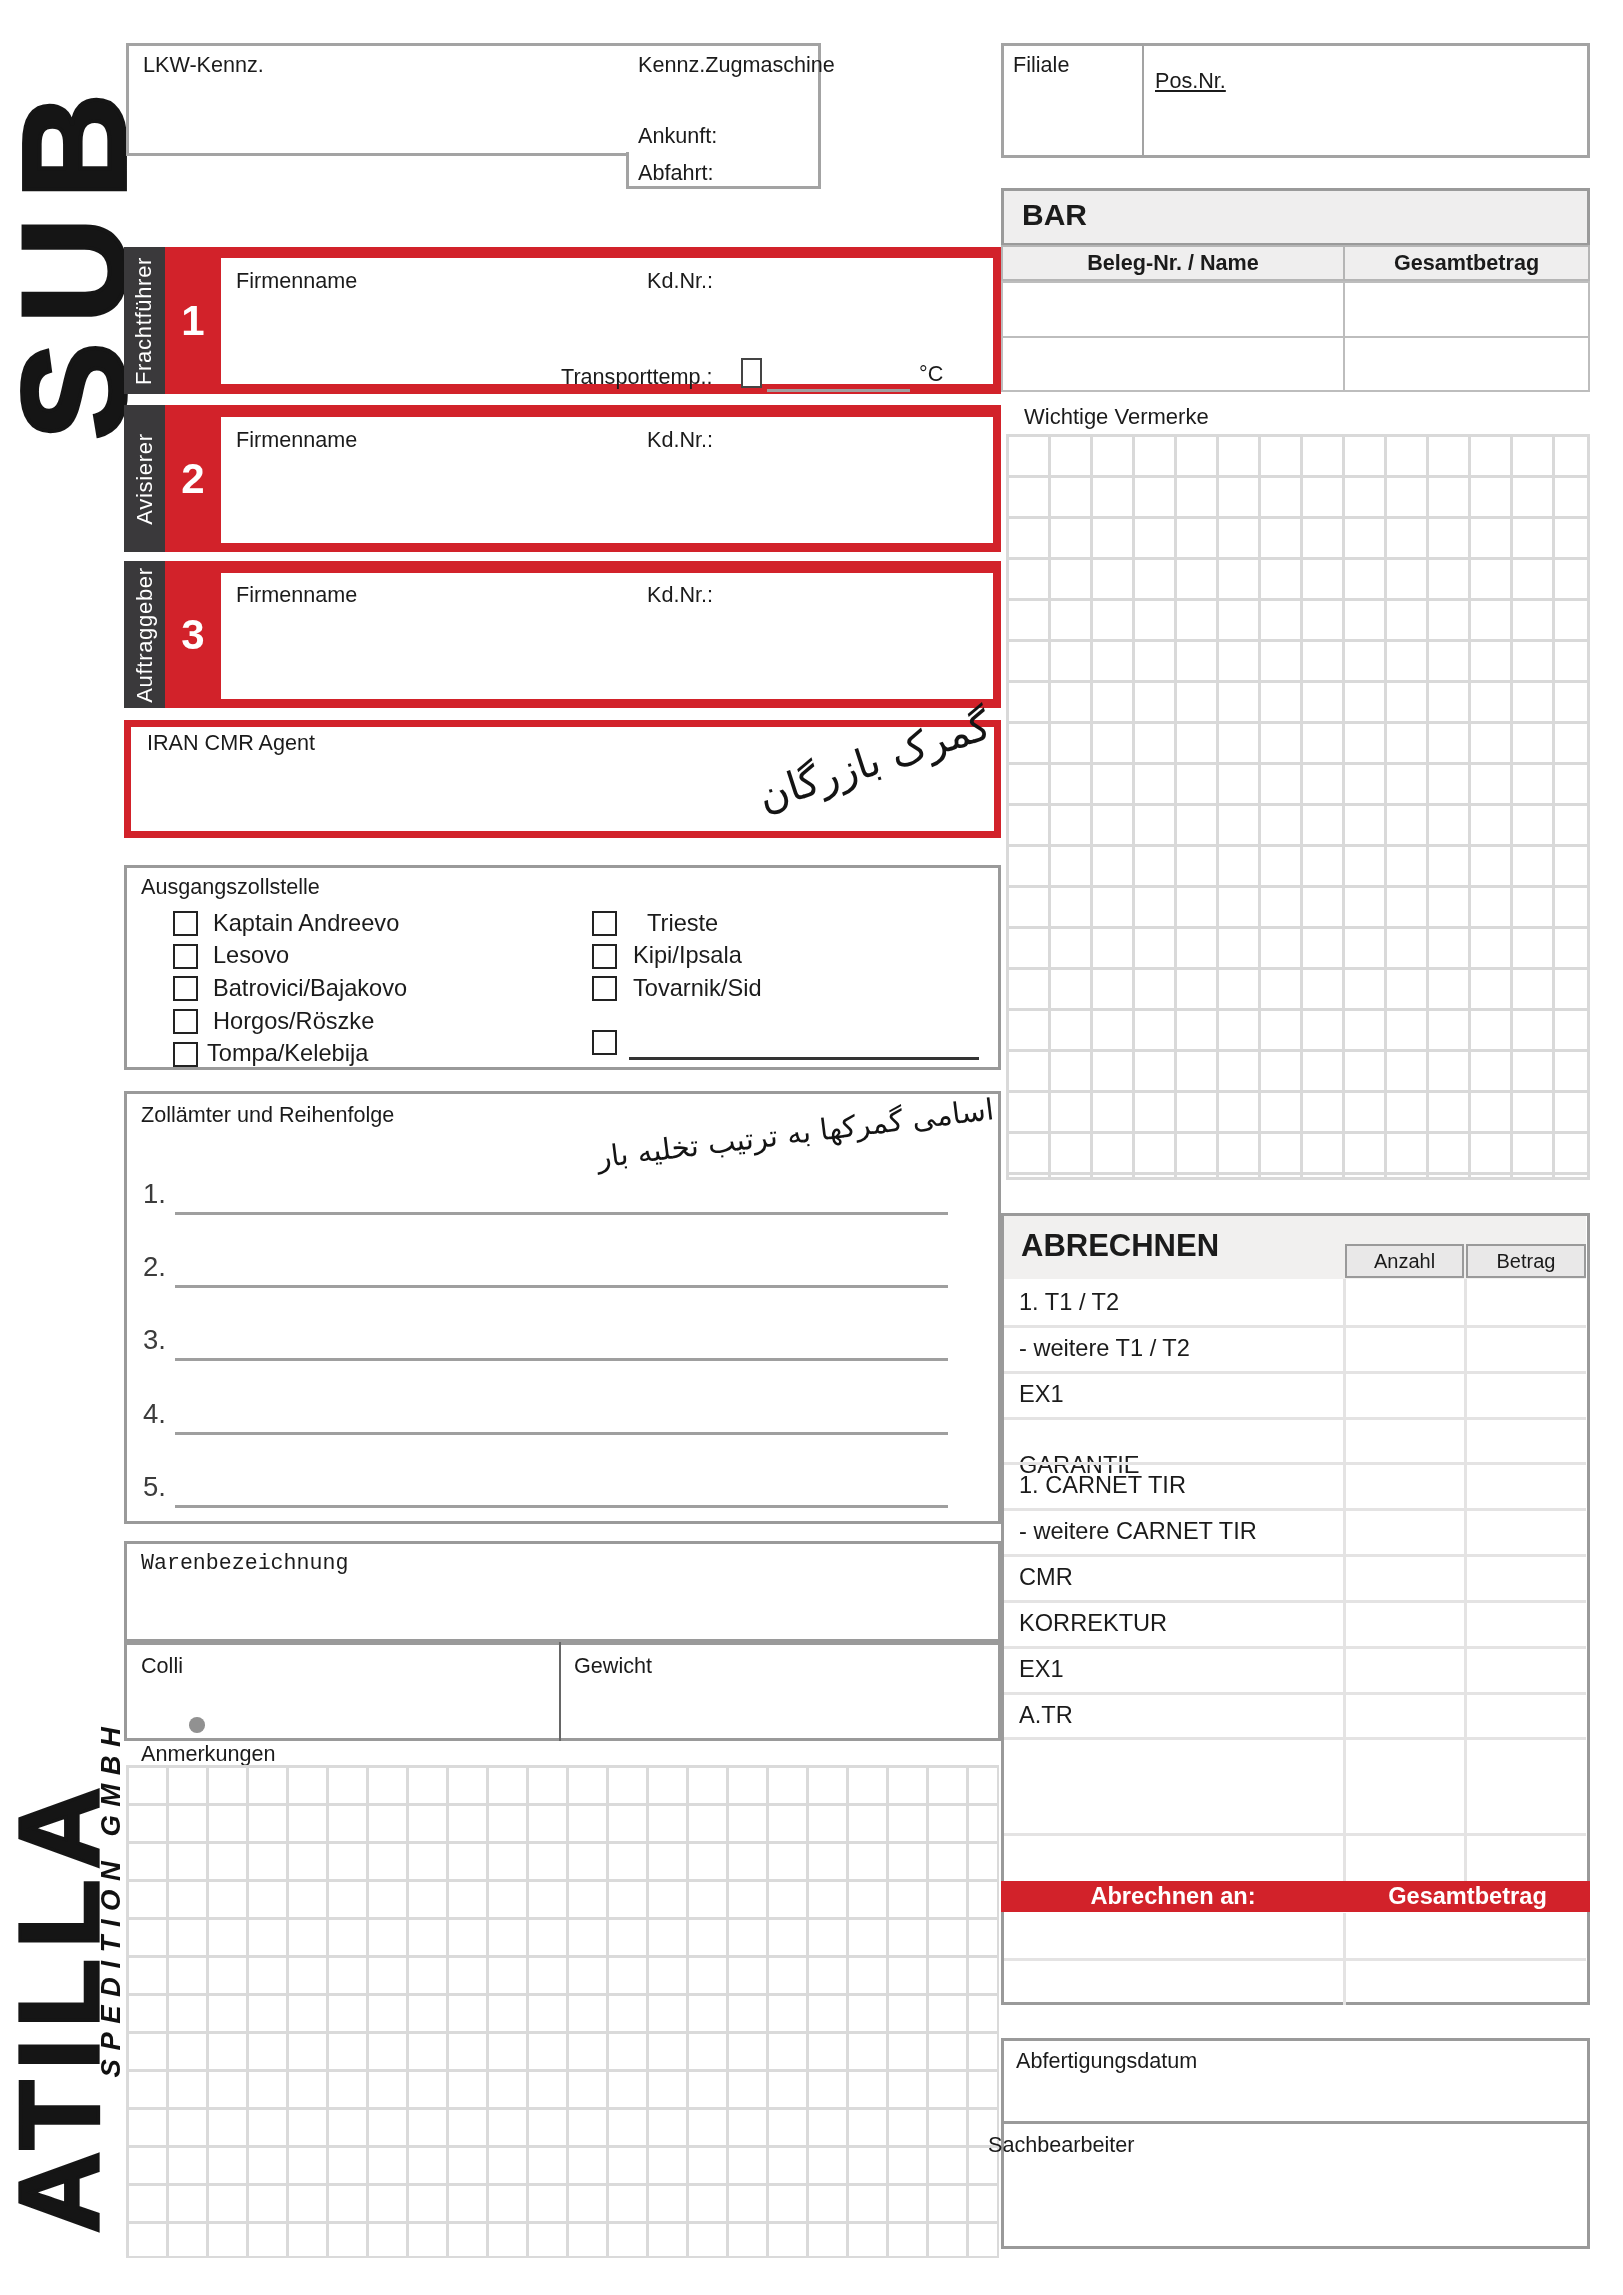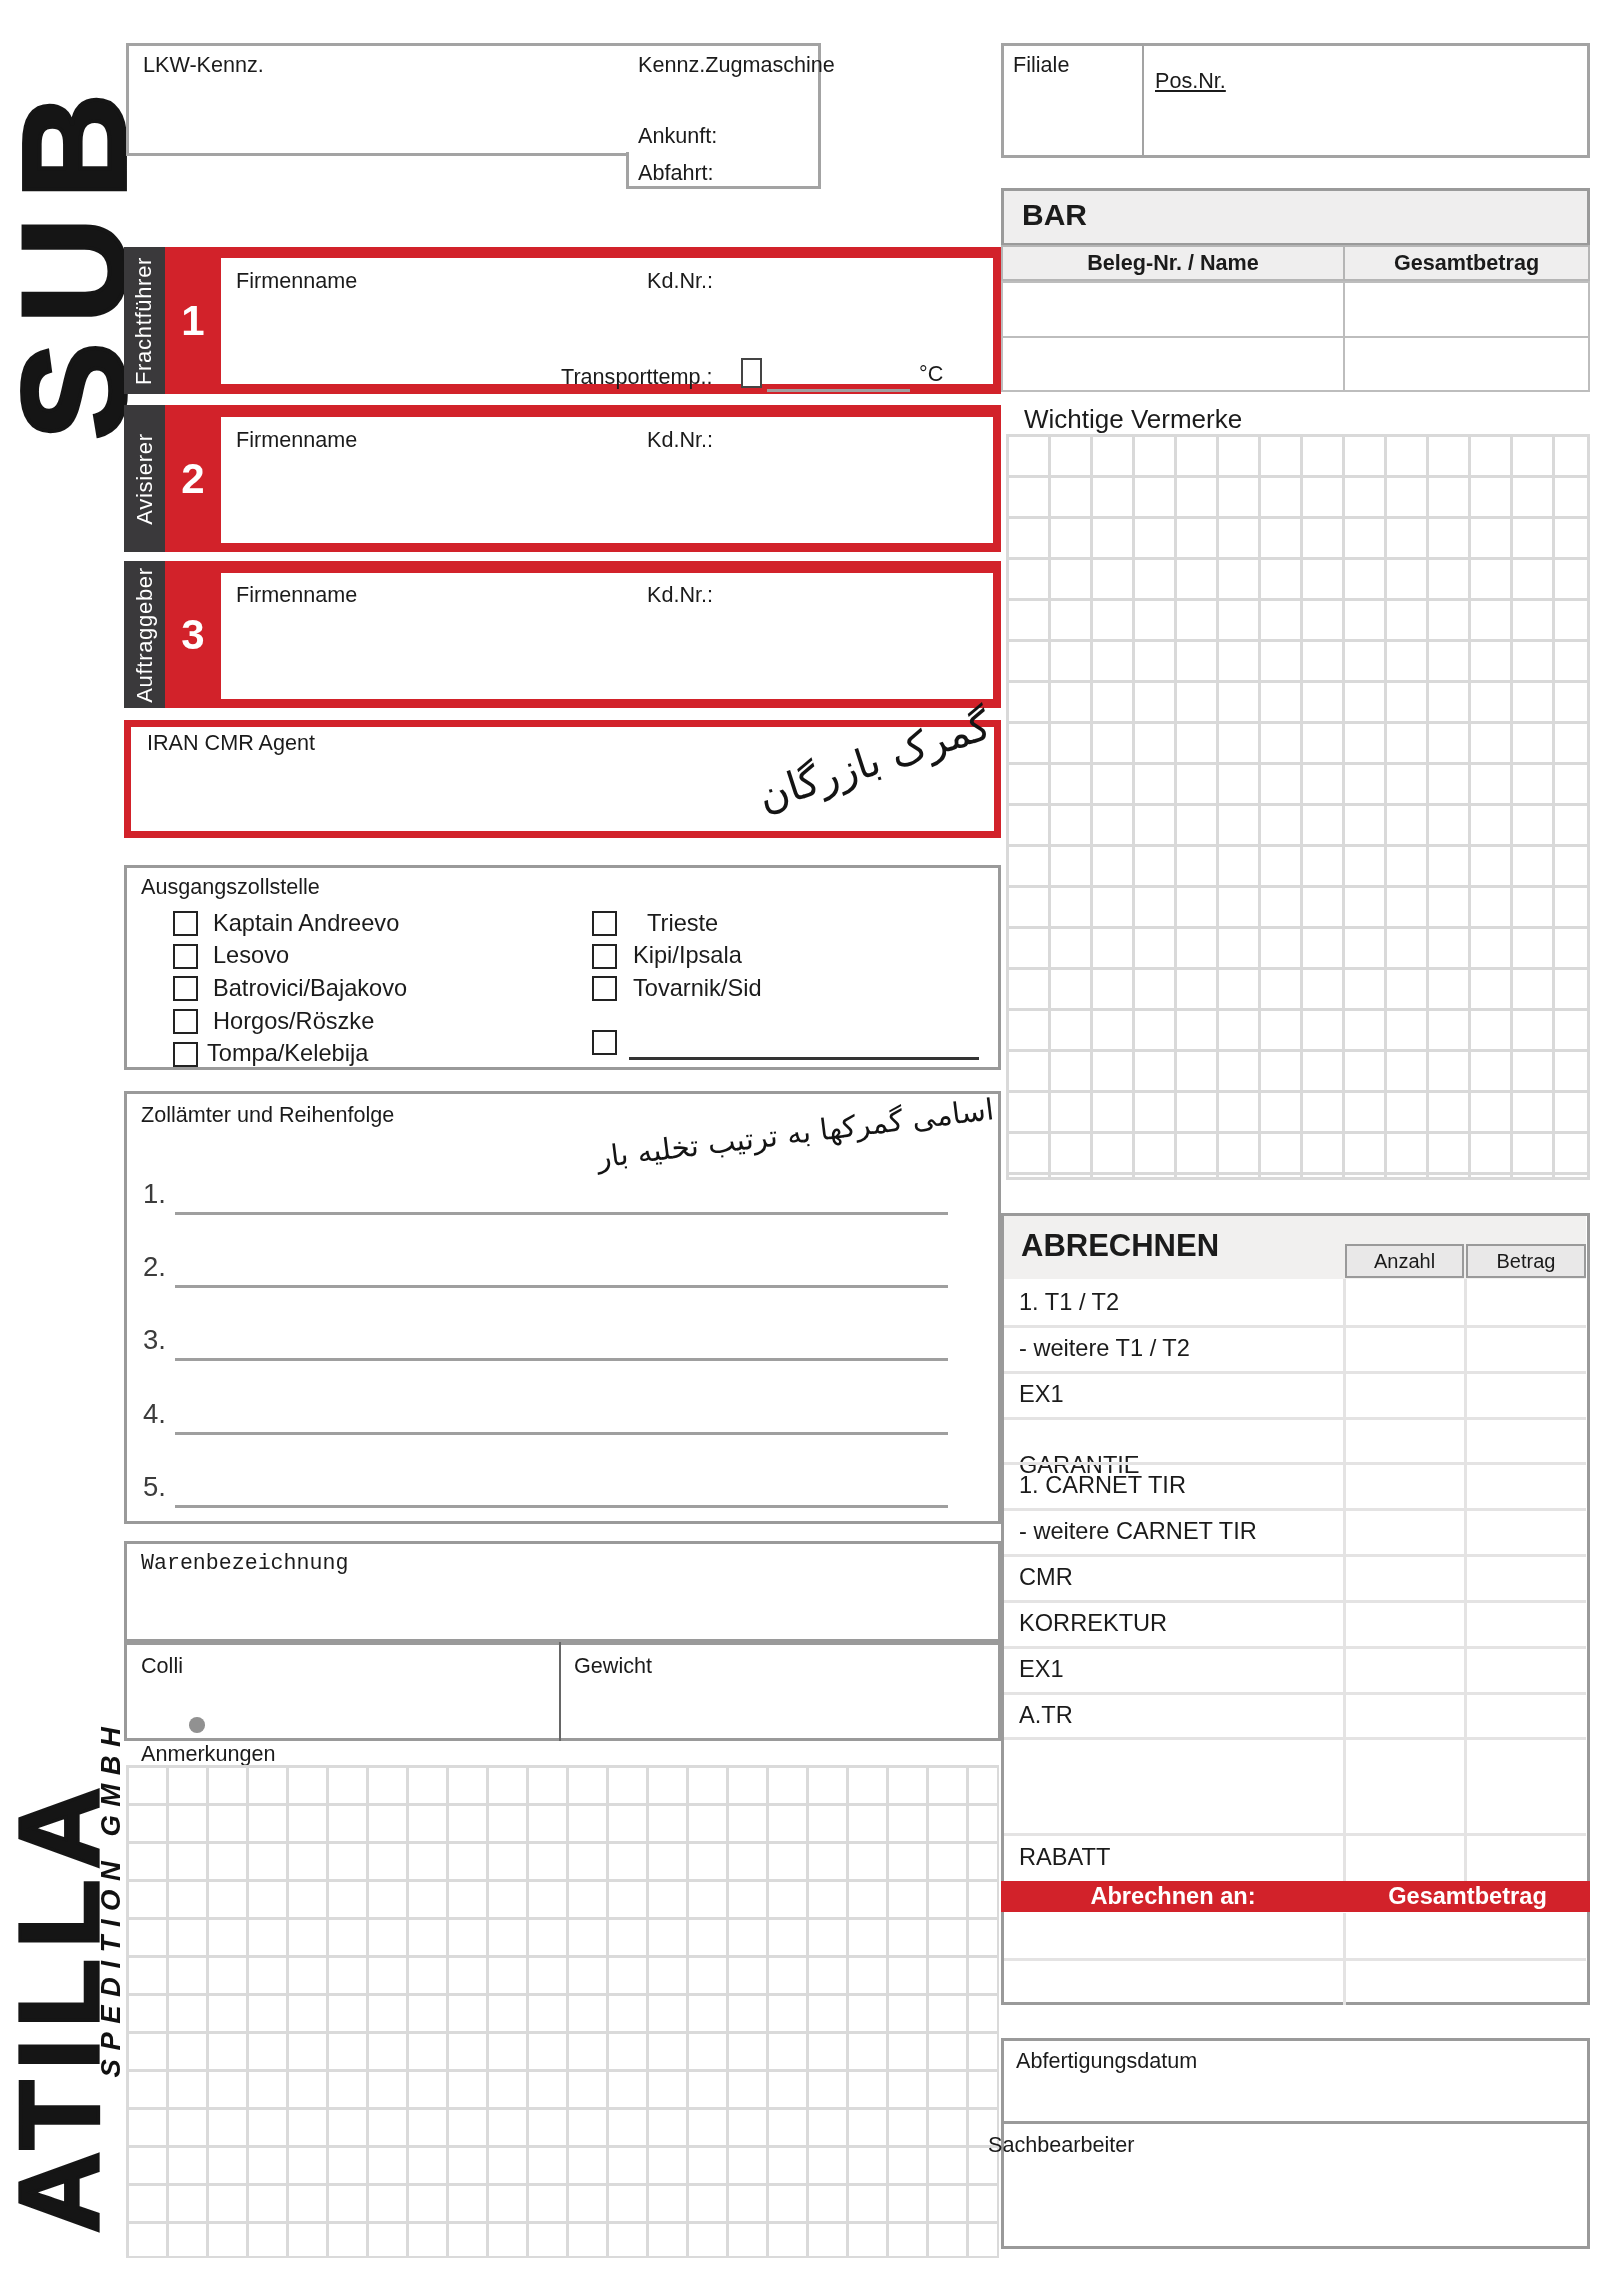--- a/index.html
+++ b/index.html
@@ -58,21 +58,21 @@
   <div class="hdrcell" style="left:1001px;top:245px;width:344px;height:36px;">
     <span>Beleg-Nr. / Name</span>
   </div>
   <div class="hdrcell" style="left:1343px;top:245px;width:247px;height:36px;">
     <span>Gesamtbetrag</span>
   </div>
   <div class="abs" style="left:1001px;top:281px;width:589px;height:111px;border:2px solid #bdbdbd;box-sizing:border-box;background:#fff;"></div>
   <div class="tdiv" style="left:1001px;top:336px;width:589px;height:2px;"></div>
   <div class="tdiv" style="left:1343px;top:281px;width:2px;height:111px;"></div>
 
-  <span class="lbl" style="left:1024px;top:404px;font-size:26px;">Wichtige Vermerke</span>
+  <span class="lbl" style="left:1024px;top:404px;font-size:22px;">Wichtige Vermerke</span>
   <div class="grid" style="left:1006px;top:434px;width:584px;height:746px;background-size:42px 41px;"></div>
 
   <div class="strip" style="left:124px;top:247px;width:41px;height:147px;">
     <span class="vtext sidelbl">Frachtführer</span>
   </div>
   <div class="rbox" style="left:165px;top:247px;width:836px;height:147px;"></div>
   <div class="numwrap" style="left:165px;top:247px;width:56px;height:147px;">1</div>
   <div class="inner" style="left:221px;top:258px;width:772px;height:126px;"></div>
   <span class="lbl" style="left:236px;top:268px;">Firmenname</span>
   <span class="lbl" style="left:647px;top:268px;">Kd.Nr.:</span>
@@ -170,21 +170,20 @@
   <span class="rowlbl" style="top:1279px;line-height:46px;">1. T1 / T2</span>
   <span class="rowlbl" style="top:1325px;line-height:46px;"> - weitere T1 / T2</span>
   <span class="rowlbl" style="top:1371px;line-height:46px;">EX1</span>
   <span class="rowlbl" style="top:1417px;line-height:46px;margin-top:25px;">GARANTIE</span>
   <span class="rowlbl" style="top:1462px;line-height:46px;">1. CARNET TIR</span>
   <span class="rowlbl" style="top:1508px;line-height:46px;"> - weitere CARNET TIR</span>
   <span class="rowlbl" style="top:1554px;line-height:46px;">CMR</span>
   <span class="rowlbl" style="top:1600px;line-height:46px;">KORREKTUR</span>
   <span class="rowlbl" style="top:1646px;line-height:46px;">EX1</span>
   <span class="rowlbl" style="top:1692px;line-height:46px;">A.TR</span>
-  <span class="rowlbl" style="top:1833px;line-height:48px;">RABATT</span>
 
   <div class="adiv" style="left:1004px;top:1325px;width:582px;height:2.6px;"></div>
   <div class="adiv" style="left:1004px;top:1371px;width:582px;height:2.6px;"></div>
   <div class="adiv" style="left:1004px;top:1417px;width:582px;height:2.6px;"></div>
   <div class="adiv" style="left:1004px;top:1462px;width:582px;height:2.6px;"></div>
   <div class="adiv" style="left:1004px;top:1508px;width:582px;height:2.6px;"></div>
   <div class="adiv" style="left:1004px;top:1554px;width:582px;height:2.6px;"></div>
   <div class="adiv" style="left:1004px;top:1600px;width:582px;height:2.6px;"></div>
   <div class="adiv" style="left:1004px;top:1646px;width:582px;height:2.6px;"></div>
   <div class="adiv" style="left:1004px;top:1692px;width:582px;height:2.6px;"></div>

